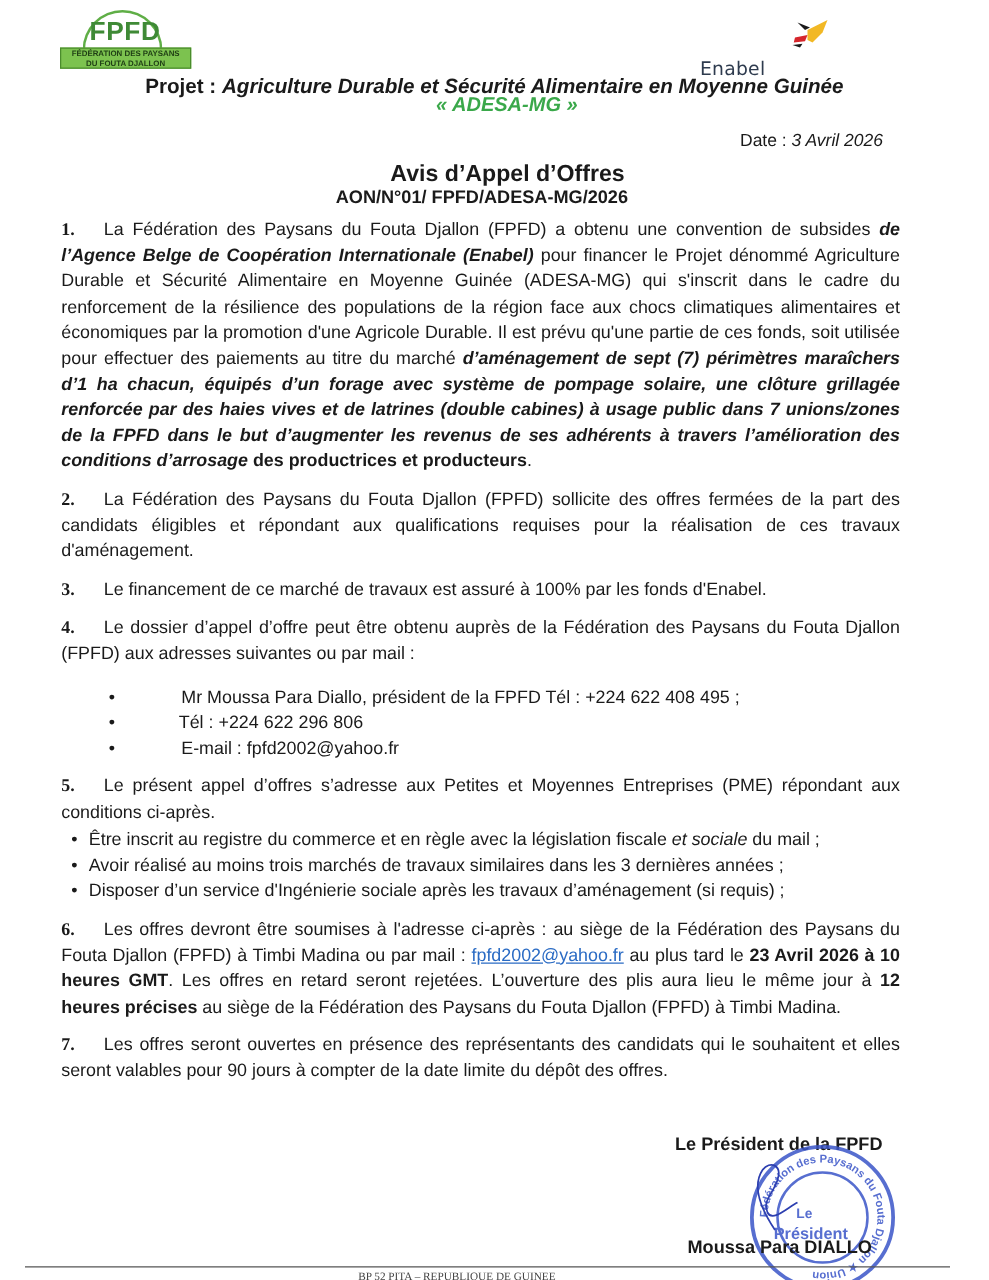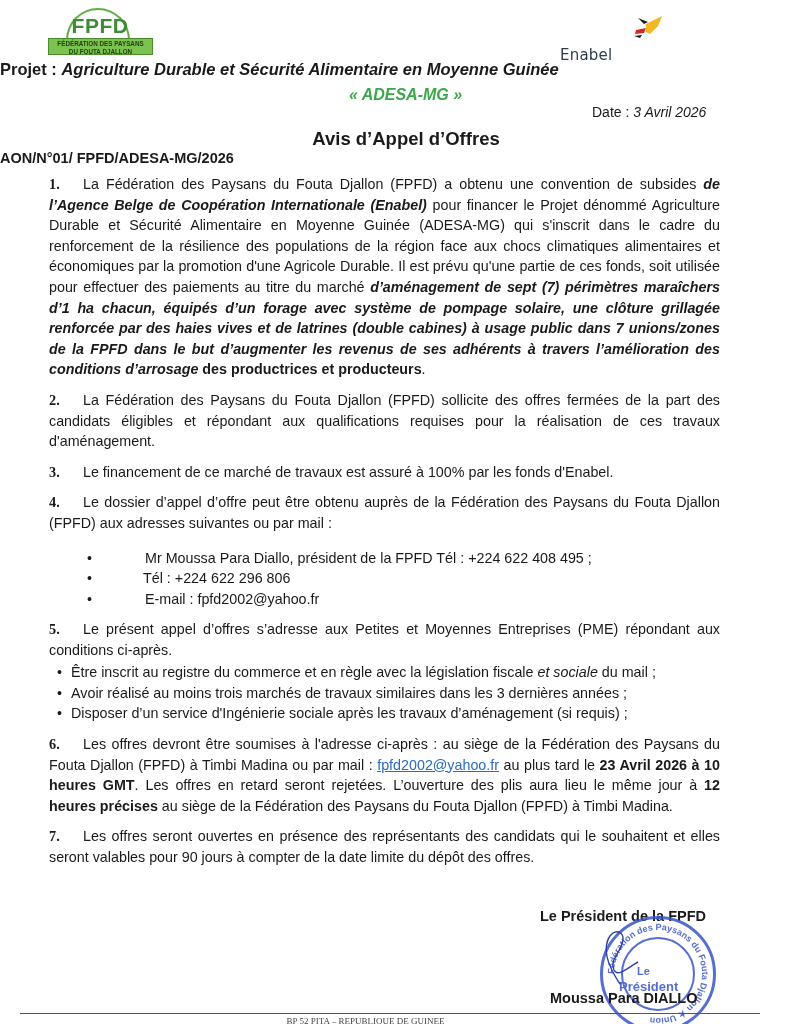--- a/index.html
+++ b/index.html
@@ -11,29 +11,29 @@
   
   .fpfd-logo { position: absolute; left: 44px; top: 8px; width: 112px; height: 44px; }
   .fpfd-arc { position: absolute; left: 22px; top: 0px; width: 64px; height: 44px; border: 2px solid #5fae46; border-bottom: none; border-radius: 40px 40px 0 0; }
   .fpfd-text { position: absolute; left: 26px; top: 6px; width: 60px; text-align: center; font-weight: bold; font-size: 21px; color: #3f8a36; letter-spacing: 0.5px; }
   .fpfd-banner { position: absolute; left: 4px; top: 30px; width: 105px; height: 17px; background: #7cc24f; border: 1px solid #4a8c2c; text-align: center; font-size: 6.3px; font-weight: bold; line-height: 7.5px; color: #1e3d14; padding-top: 1px; }
 
   .enabel-logo { position: absolute; left: 560px; top: 14px; width: 110px; height: 40px; }
   .enabel-text { position: absolute; left: 0; top: 32px; font-size: 15px; color: #2e3b4e; font-family: "DejaVu Sans", sans-serif; letter-spacing: 0.2px; }
   .enabel-mark { position: absolute; left: 72px; top: 0; width: 34px; height: 30px; }
 
-  .project-title { position: absolute; left: 0; width: 791px; top: 60px; font-size: 16.5px; font-weight: bold; }
+  .project-title { position: absolute; left: 0; width: 791px; top: 60px; text-align: center; font-size: 16.5px; font-weight: bold; }
   .project-title .it { font-style: italic; }
-  .project-acronym { position: absolute; left: 0; width: 791px; top: 86px; text-align: center; padding-left: 20px; font-size: 16px; font-weight: bold; font-style: italic; color: #3aa84a; }
+  .project-acronym { position: absolute; left: 0; width: 791px; top: 76px; text-align: center; padding-left: 20px; font-size: 16px; font-weight: bold; font-style: italic; color: #3aa84a; }
 
   .date { position: absolute; left: 592px; top: 104px; font-size: 14px; }
   .date .it { font-style: italic; }
 
   .notice-title { position: absolute; left: 0; width: 791px; top: 128px; text-align: center; padding-right: 10px; font-size: 18.5px; font-weight: bold; padding-left: 31px; }
-  .notice-ref { position: absolute; left: 0; width: 791px; top: 150px; text-align: left; padding-right: 20px; font-size: 14.5px; font-weight: bold; }
+  .notice-ref { position: absolute; left: 0; width: 791px; top: 150px; text-align: center; padding-right: 20px; font-size: 14.5px; font-weight: bold; }
 
   .body { position: absolute; left: 49px; top: 174px; width: 671px; font-size: 14.3px; line-height: 20.6px; text-align: justify; }
   .para { margin-bottom: 10px; }
   .num { font-weight: bold; font-family: "Liberation Serif", serif; display: inline-block; width: 34px; }
   .bi { font-weight: bold; font-style: italic; }
   .b { font-weight: bold; }
   .i { font-style: italic; }
   .link { color: #2a6bc4; text-decoration: underline; }
 
   .contacts { list-style: none; margin: 14px 0 10px 0; }

